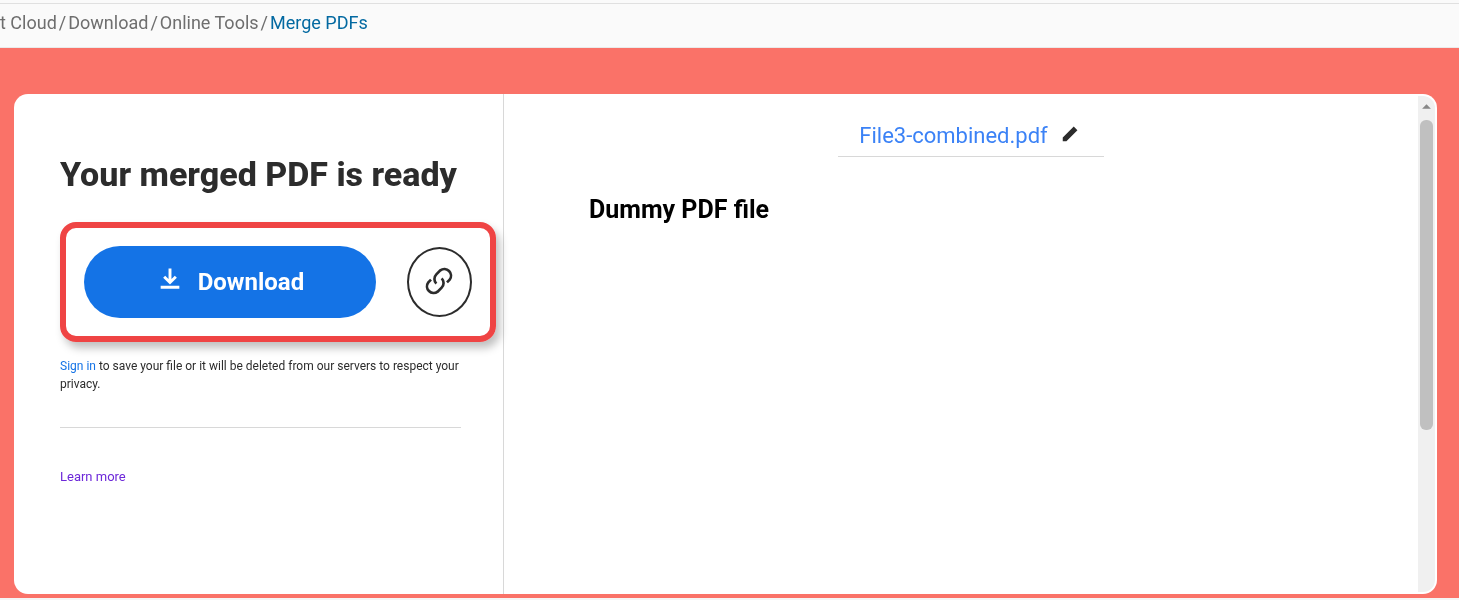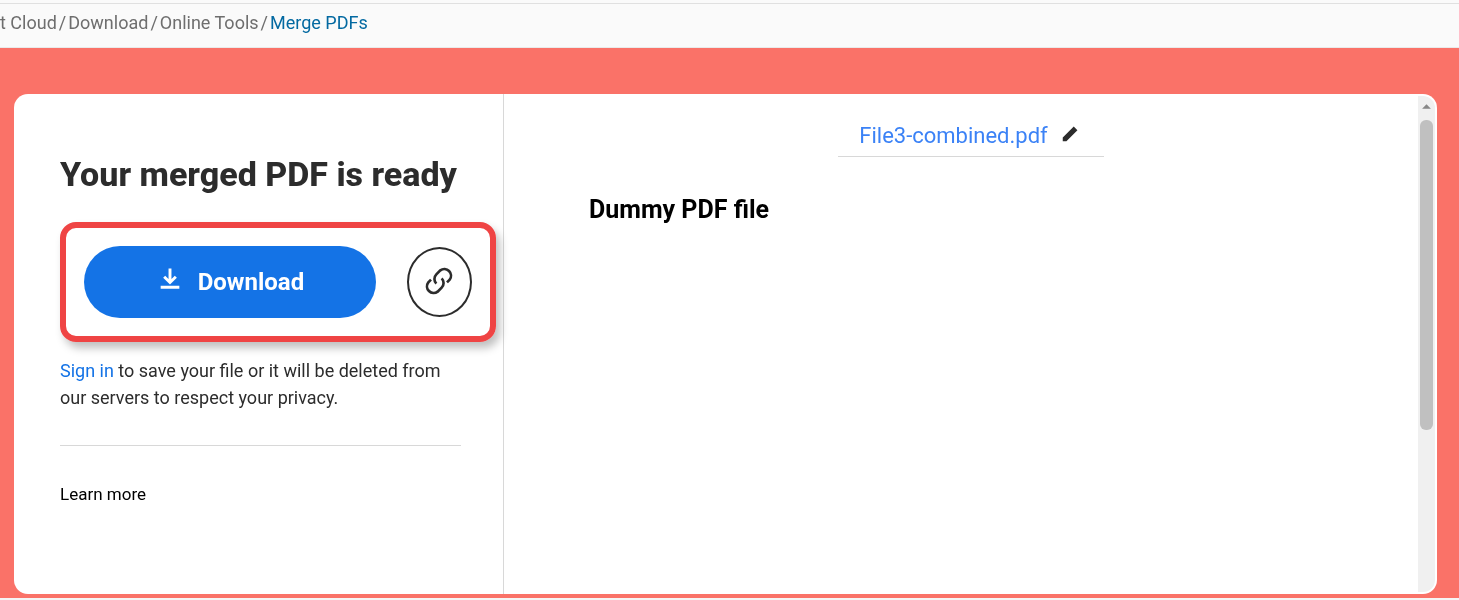--- a/index.html
+++ b/index.html
@@ -108,21 +108,21 @@
       cursor: pointer;
     }
     .link-btn svg {
       width: 32px;
       height: 32px;
       stroke: #2c2c2c;
       stroke-width: 2;
       fill: none;
     }
     .info-text {
-      font-size: 18px;
+      font-size: 12px;
       line-height: 1.5;
       color: #2c2c2c;
       margin-bottom: 34px;
     }
     .sign-in-link {
       color: #1473e6;
       cursor: pointer;
     }
     .divider {
       border: none;
@@ -132,22 +132,22 @@
     .continue-text {
       font-size: 26px;
       color: #2c2c2c;
       line-height: 1.45;
       margin-bottom: 18px;
     }
     .continue-text .free {
       font-weight: 800;
     }
     .learn-more {
-      color: #000000;
-      font-size: 17px;
+      color: #6d28d9;
+      font-size: 13px;
       cursor: pointer;
     }
     .right-panel {
       flex: 1;
       position: relative;
       padding-top: 20px;
     }
     .filename-bar {
       display: flex;
       align-items: center;

